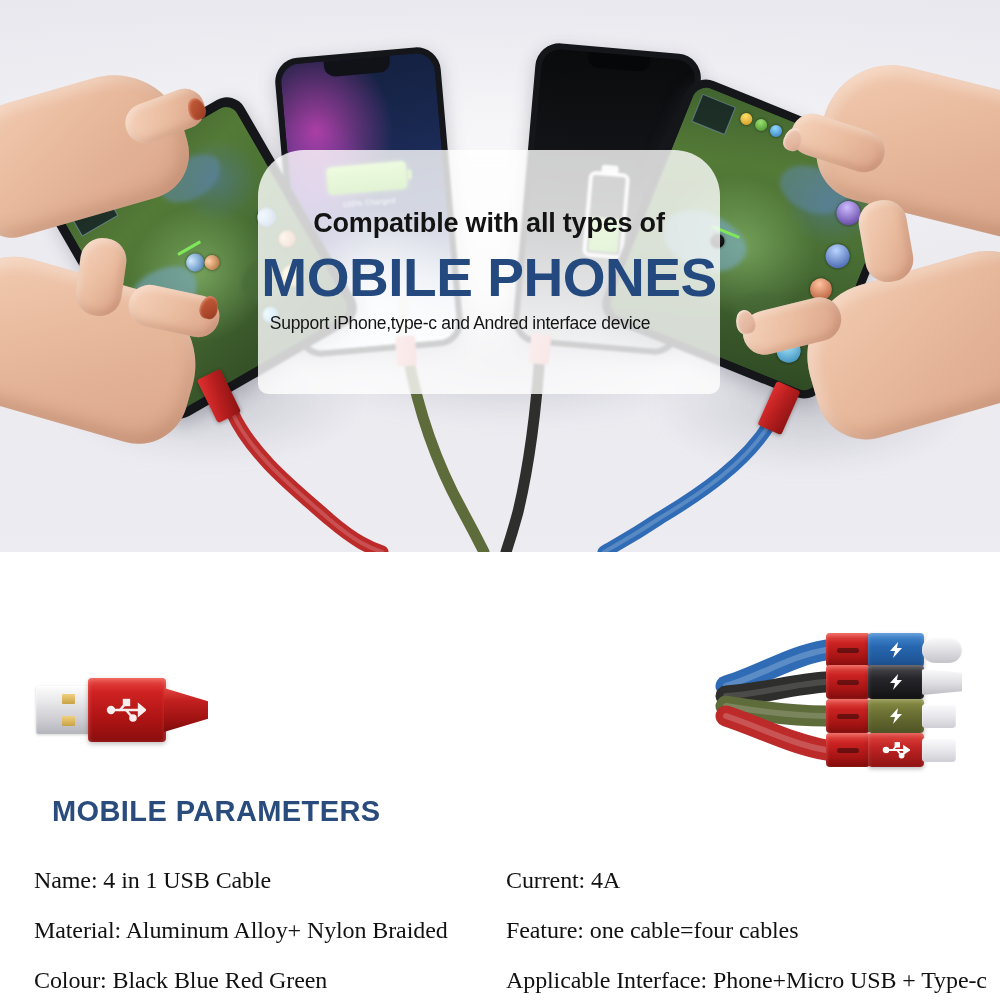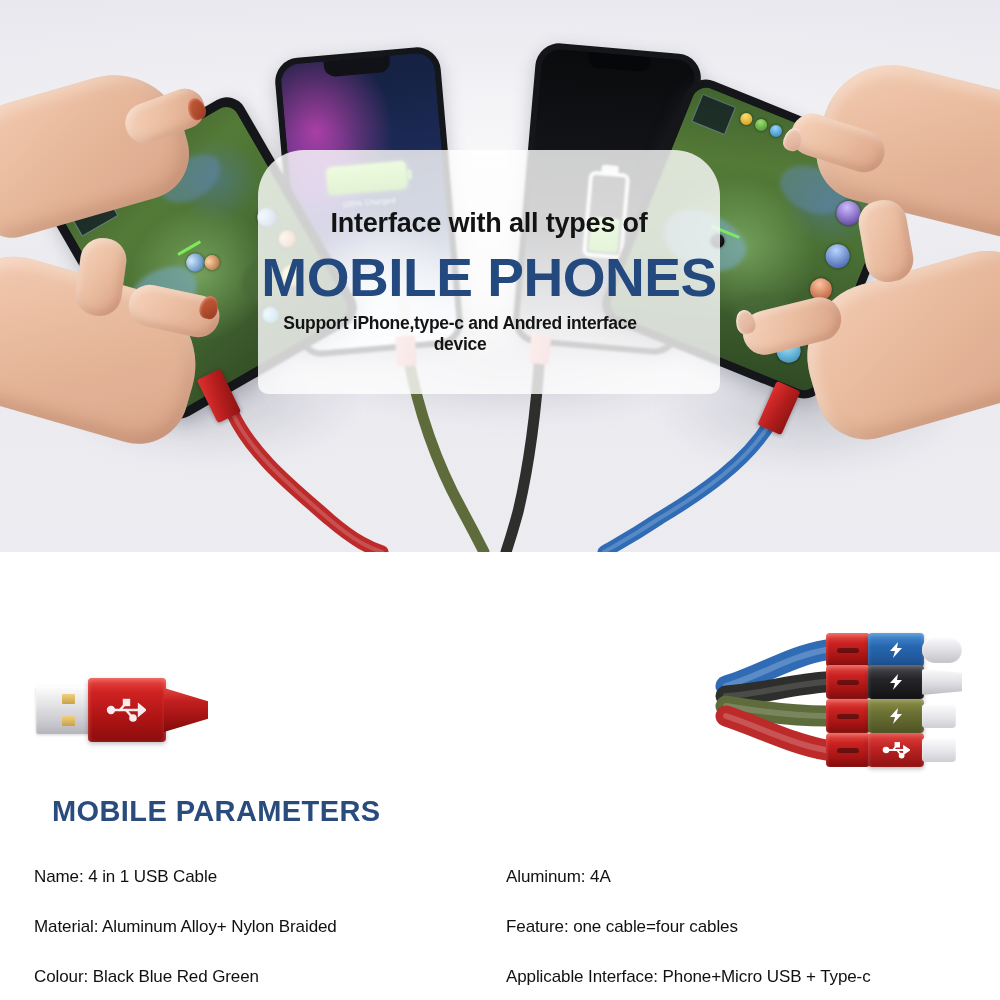--- a/index.html
+++ b/index.html
@@ -90,21 +90,21 @@
     font-family: "Liberation Sans", sans-serif;
   }
   .headline-main {
     position: absolute; left: 0; top: 96px; width: 462px; text-align: center;
     font-size: 54px; font-weight: 700; color: #23497e;
     letter-spacing: -0.5px; transform: scaleX(1.02); transform-origin: center;
     font-family: "Liberation Sans", sans-serif;
   }
   .headline-sub {
     position: absolute; left: 0; top: 163px; width: 404px; text-align: center;
-    font-size: 17.5px; font-weight: 700; color: #141414; letter-spacing: -0.3px;
+    font-size: 17.5px; font-weight: 400; color: #141414; letter-spacing: -0.3px;
     font-family: "Liberation Sans", sans-serif;
   }
 
   
   .dim-wrap { position: absolute; left: 0; top: 570px; width: 1000px; height: 46px; }
   .dim-rule { position: absolute; top: 22px; height: 2px; background: #111; }
   .dim-tick { position: absolute; width: 2px; background: #111; }
   .dim-label {
     position: absolute; top: 2px; font-size: 26px; font-weight: 400;
     color: #111; font-family: "Liberation Sans", sans-serif; background: #fff;
@@ -159,22 +159,22 @@
   .bolt { position: absolute; }
 
   
   .params { position: absolute; left: 0; top: 795px; width: 1000px; height: 205px; }
   .params-title {
     position: absolute; left: 52px; top: 0;
     font-size: 29px; font-weight: 700; color: #2a4c7d;
     letter-spacing: 0.4px; font-family: "Liberation Sans", sans-serif;
   }
   .param-item {
-    position: absolute; font-size: 17px; color: #111; font-weight: 400;
-    font-family: Liberation Sans, sans-serif; white-space: nowrap;
+    position: absolute; font-size: 24px; color: #111; font-weight: 400;
+    font-family: Liberation Serif, serif; white-space: nowrap;
     letter-spacing: -0.1px;
   }
   .col-l { left: 34px; }
   .col-r { left: 506px; }
   .row1 { top: 72px; }
   .row2 { top: 122px; }
   .row3 { top: 172px; }
 </style>
 </head>
 <body>
@@ -296,21 +296,21 @@
 
     <div class="plug-red" style="left:206px; top:372px; width:26px; height:48px; transform:rotate(-26deg);"></div>
     <div class="plug-red" style="left:766px; top:384px; width:26px; height:48px; transform:rotate(24deg);"></div>
     <div style="position:absolute; left:396px; top:336px; width:20px; height:30px; border-radius:3px;
                 background:linear-gradient(100deg,#f0a8a8,#d88686); transform:rotate(-4deg);"></div>
     <div style="position:absolute; left:530px; top:334px; width:20px; height:30px; border-radius:3px;
                 background:linear-gradient(100deg,#f0a8a8,#d88686); transform:rotate(6deg);"></div>
 
     <div class="overlay-card"></div>
     <div class="overlay-text">
-      <div class="headline-top">Interface with all types of</div>
+      <div class="headline-top">Compatible with all types of</div>
       <div class="headline-main">MOBILE PHONES</div>
       <div class="headline-sub">Support iPhone,type-c and Andred interface device</div>
     </div>
   </div>
 
 
   <div class="cable-area">
 
     <svg width="1000" height="190" style="position:absolute; left:0; top:0;">
 
@@ -408,18 +408,18 @@
     </div>
   </div>
 
   <div class="params">
     <div class="params-title">MOBILE PARAMETERS</div>
 
     <div class="param-item col-l row1">Name: 4 in 1 USB Cable</div>
     <div class="param-item col-l row3">Colour: Black Blue Red Green</div>
     <div class="param-item col-l row2">Material: Aluminum Alloy+ Nylon Braided</div>
 
-    <div class="param-item col-r row1">Aluminum: 4A</div>
+    <div class="param-item col-r row1">Current: 4A</div>
     <div class="param-item col-r row3">Applicable Interface: Phone+Micro USB + Type-c</div>
     <div class="param-item col-r row2">Feature: one cable=four cables</div>
   </div>
 
 </div>
 
 </body></html>

